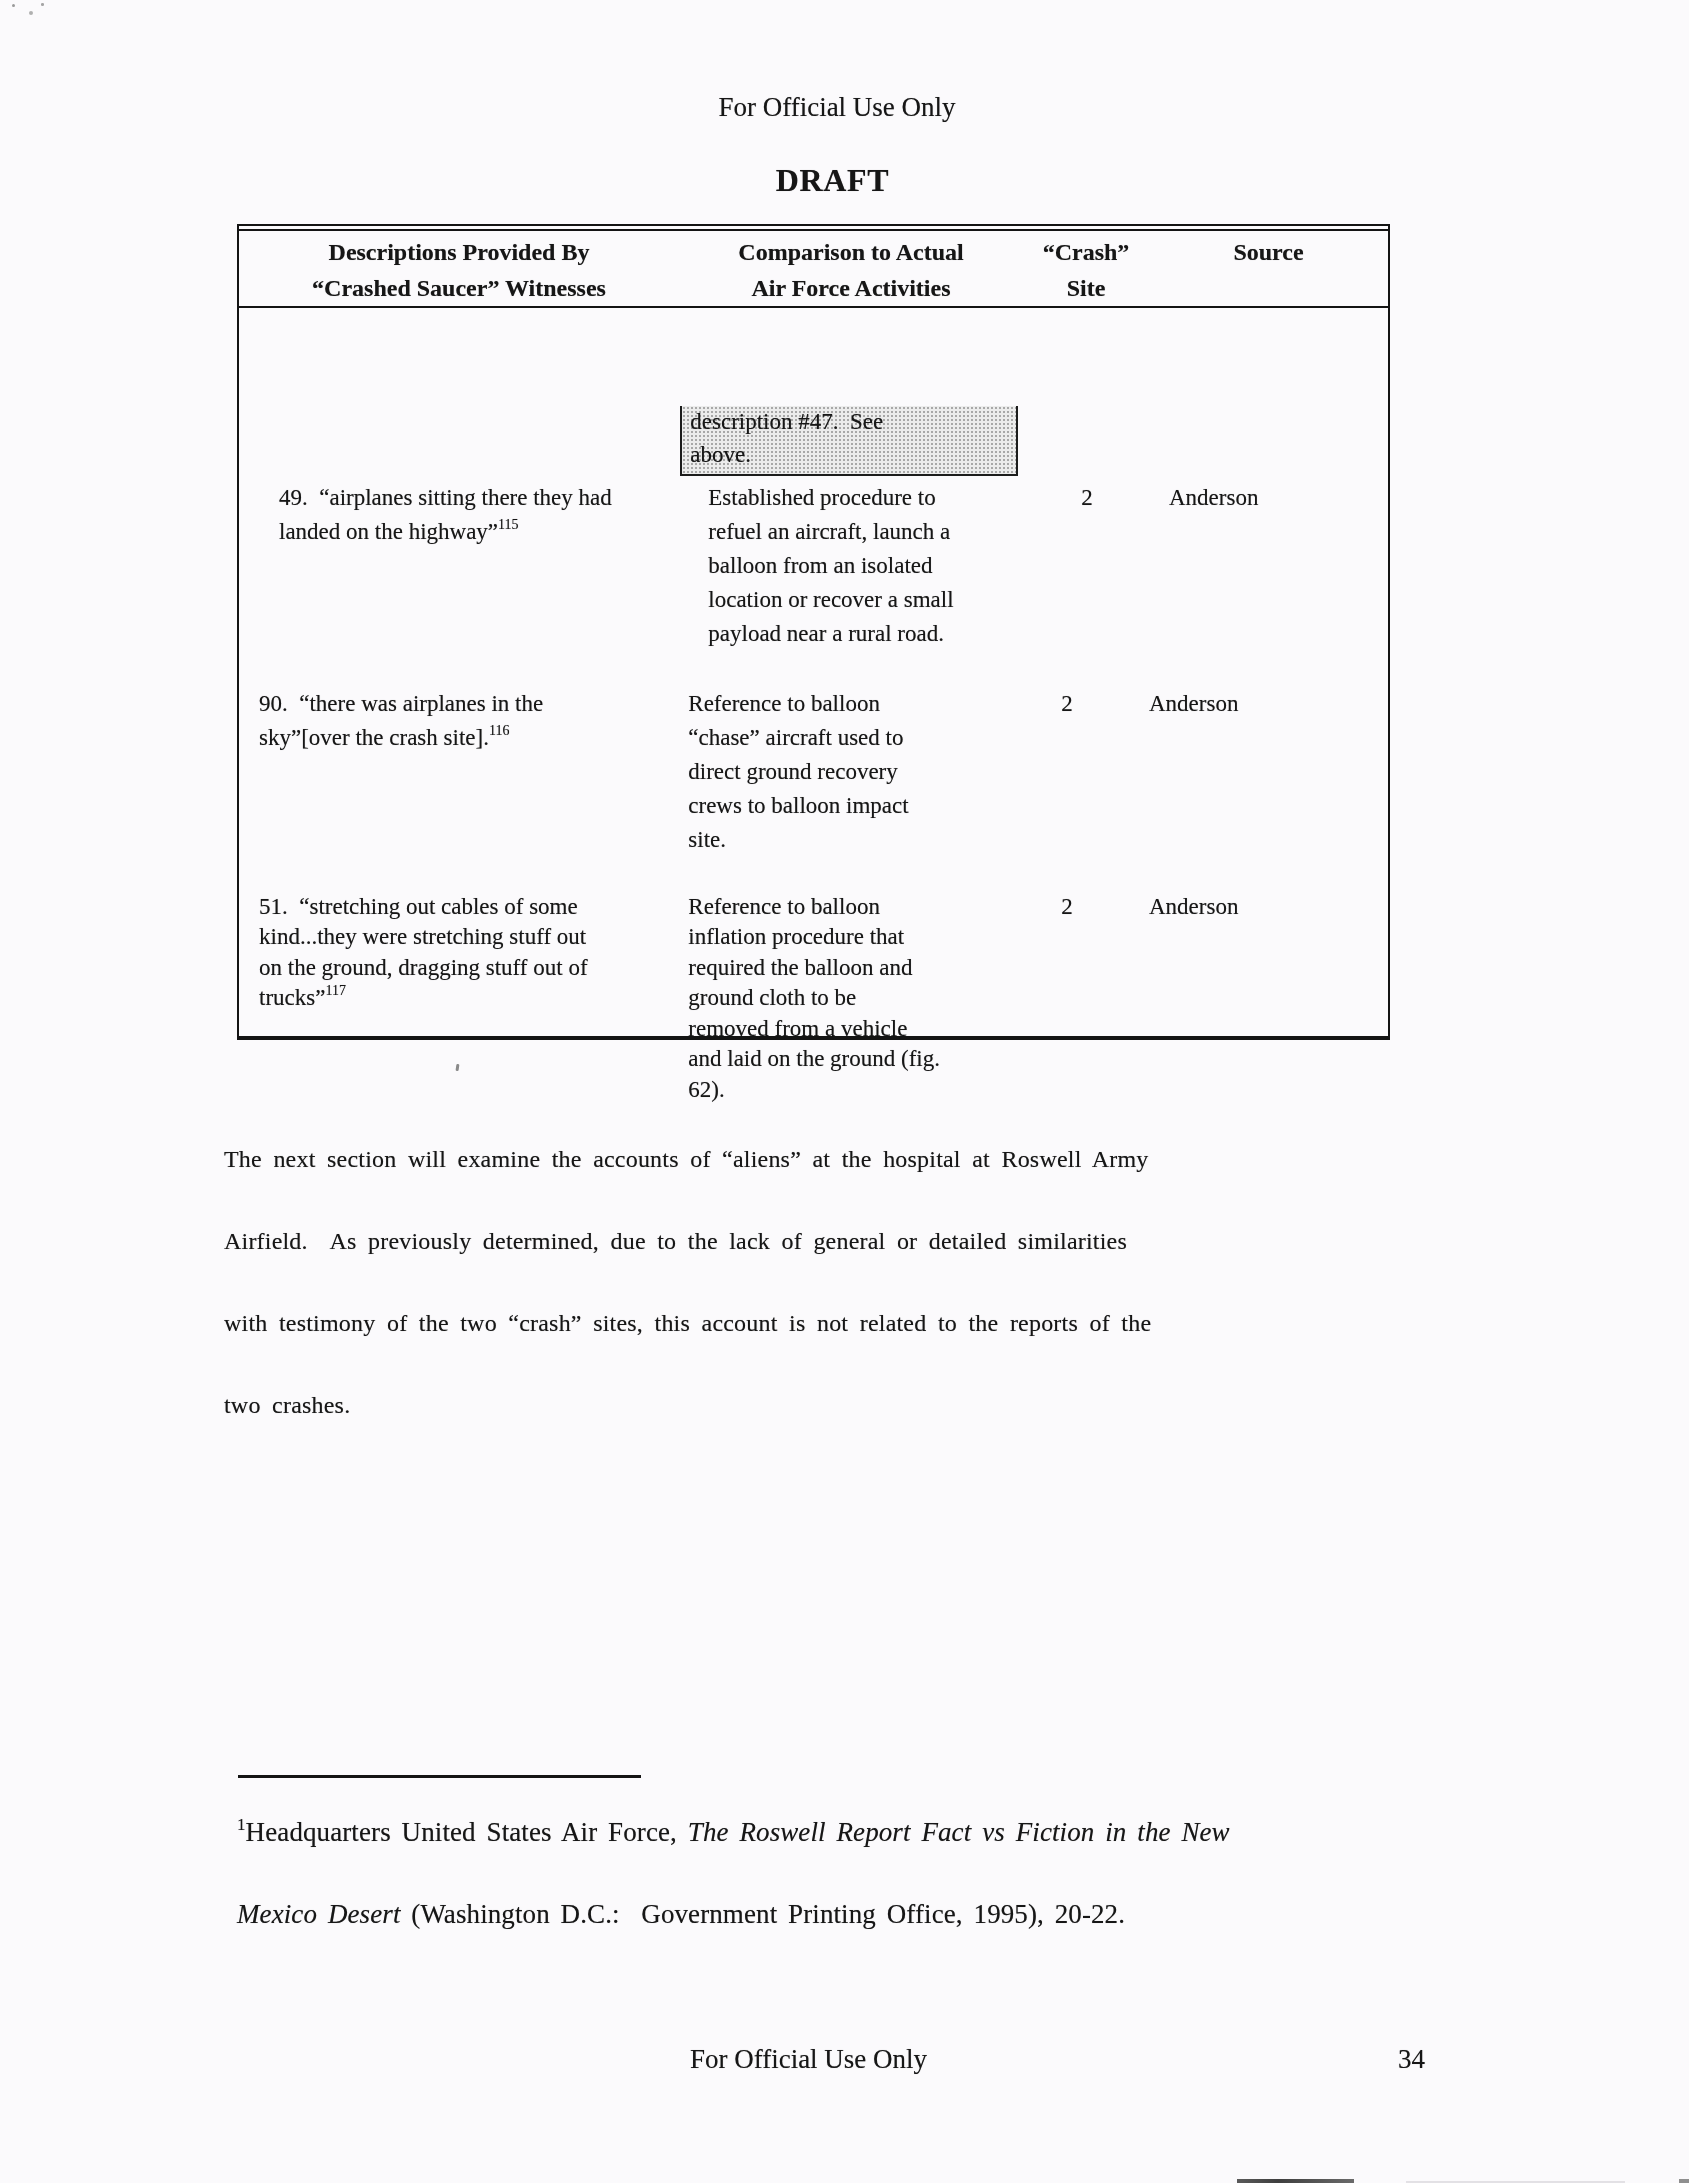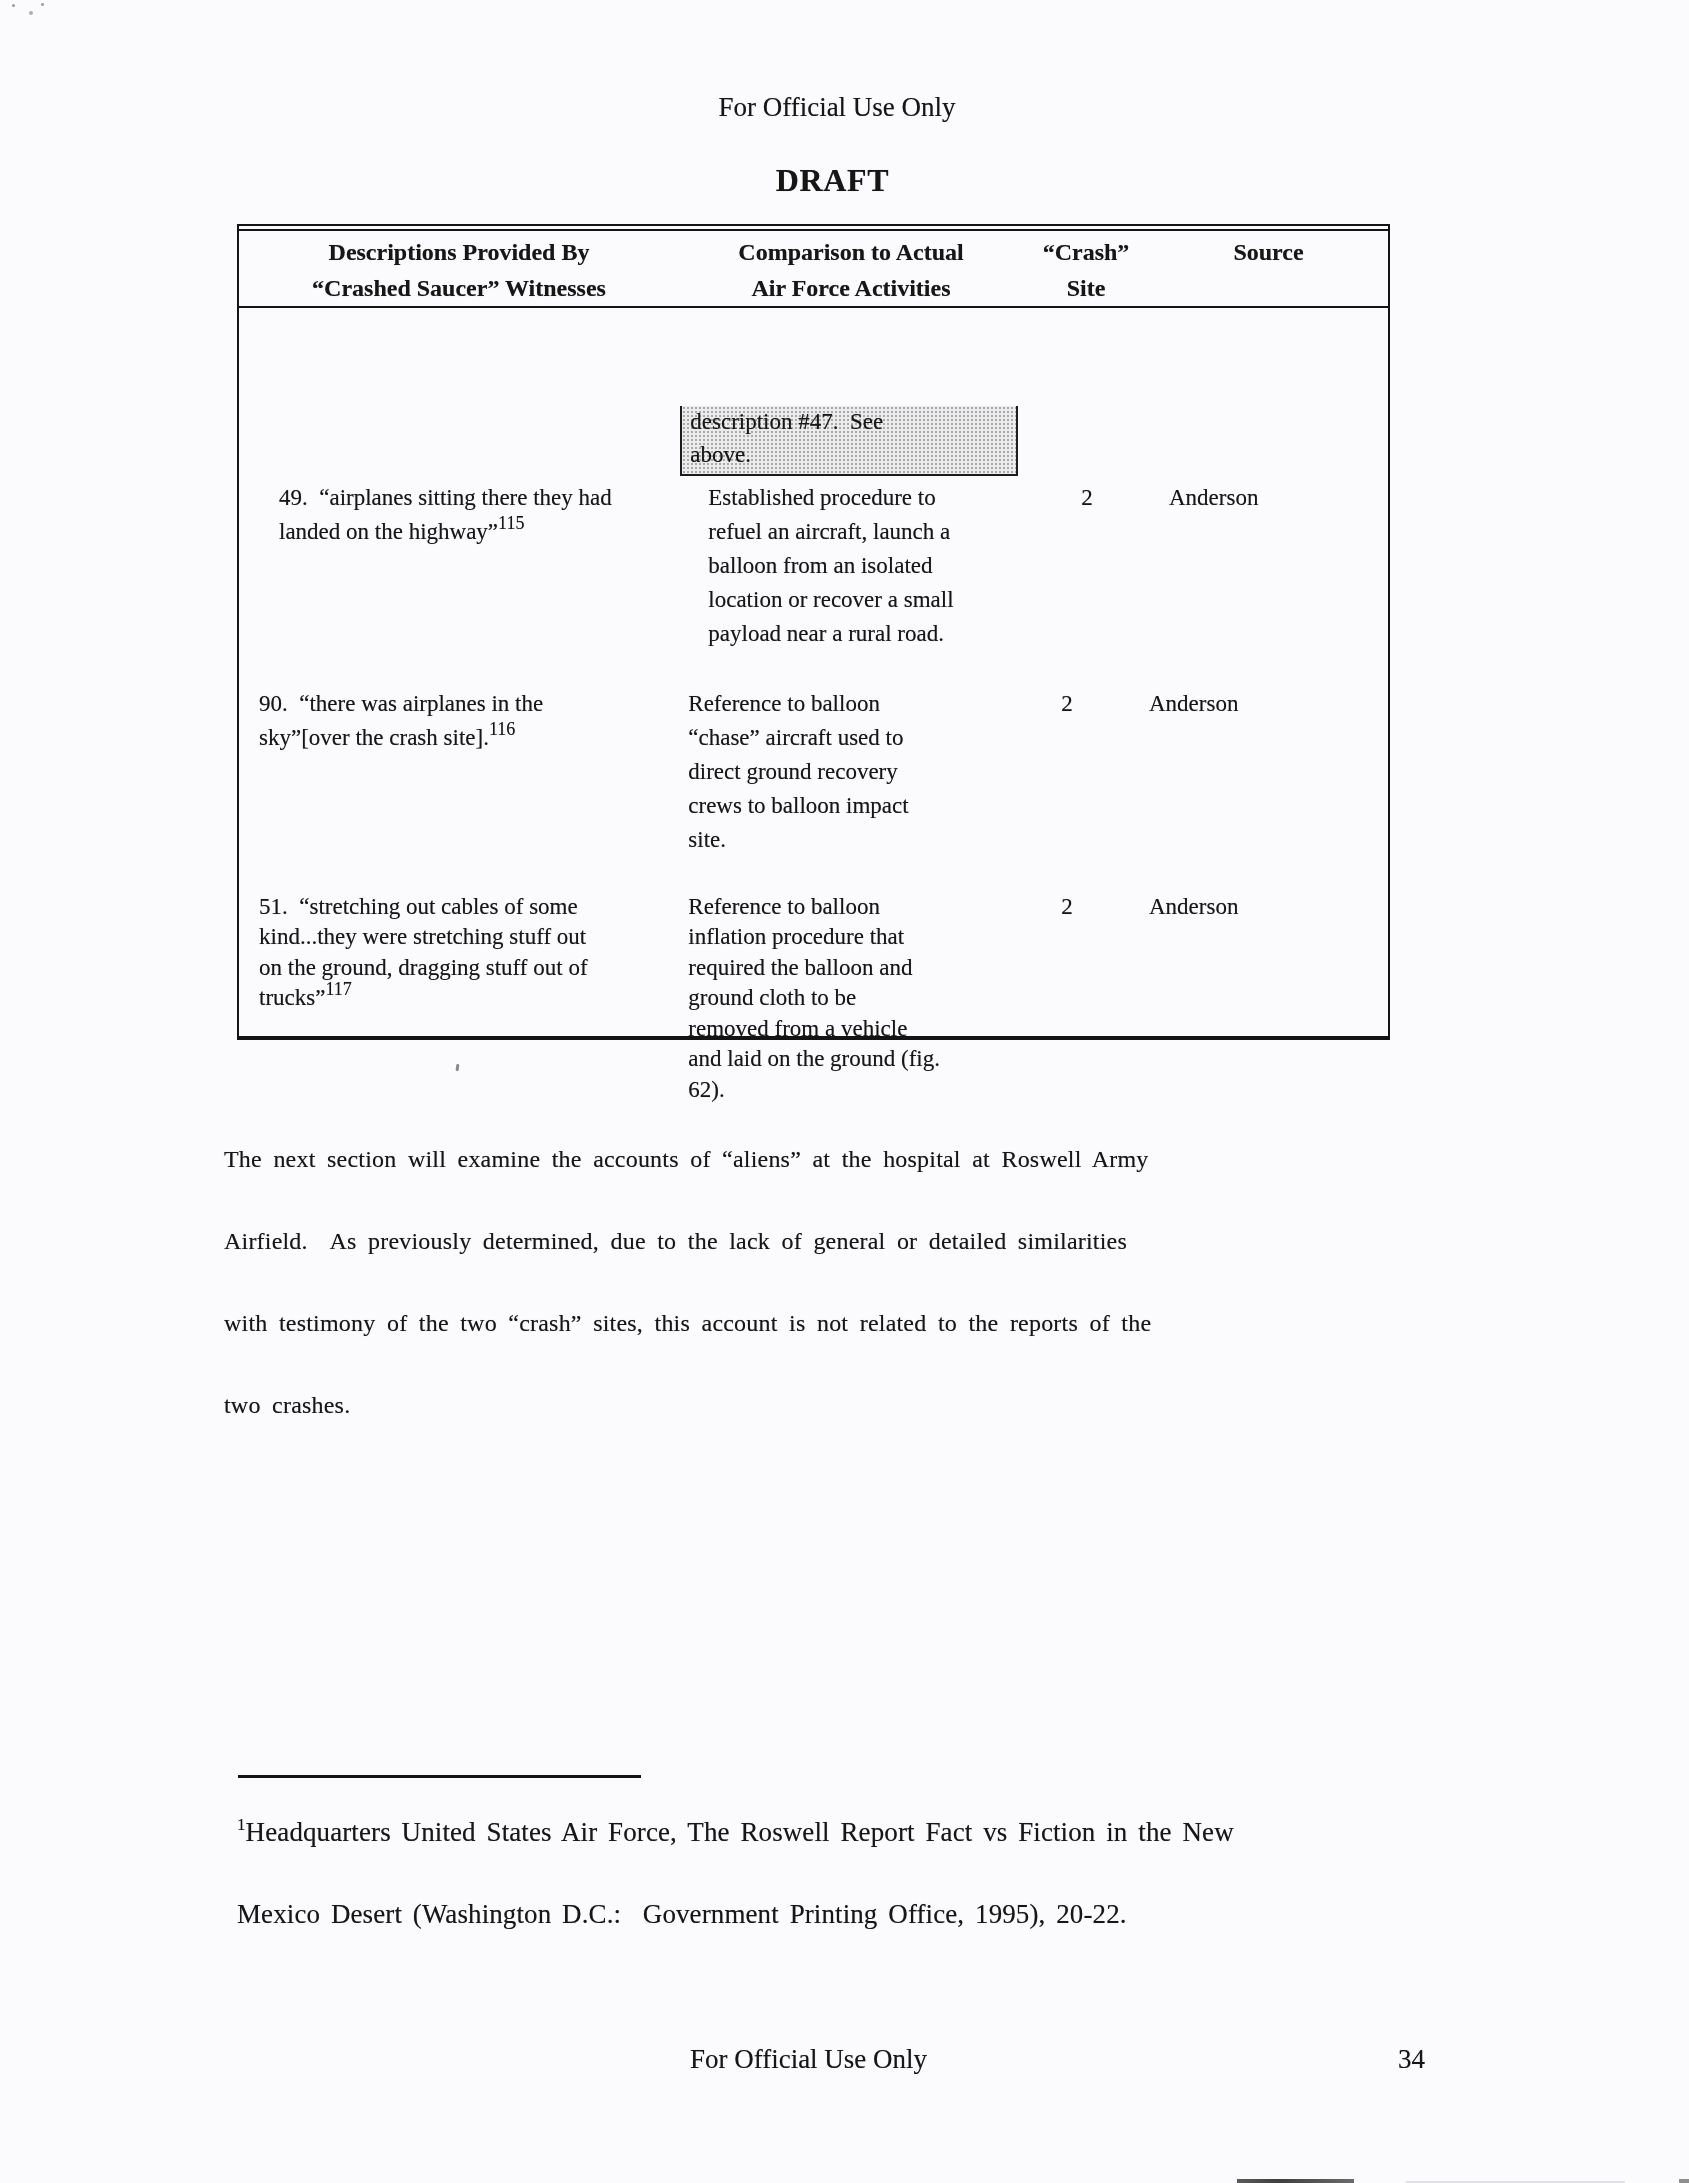--- a/index.html
+++ b/index.html
@@ -34,30 +34,30 @@
   .c4{padding:5.3px 32px 0 0;}
   .r0 .c2{padding:0;}
   .shaded-box{
     margin-left:1.3px;width:338px;height:70px;box-sizing:border-box;
     border:2px solid #1c1c1c;border-top:none;
     background-color:#ececec;
     background-image:radial-gradient(circle,#a6a6a6 0.7px,transparent 0.9px);
     background-size:4px 4px;
     padding:0 0 0 8px;font-size:23px;line-height:32.5px;white-space:pre-wrap;
   }
-  sup{font-size:18px;line-height:0;vertical-align:baseline;position:relative;top:-10px;}
+  sup{font-size:14px;line-height:0;vertical-align:baseline;position:relative;top:-10px;}
 
   .paragraph{position:absolute;left:224px;top:1118px;width:1220px;font-size:24px;letter-spacing:0.2px;word-spacing:5.3px;}
   .pline{height:82px;line-height:82px;white-space:pre;}
 
   .fn-sep{position:absolute;left:238px;top:1775px;width:403px;height:3.3px;background:#141414;}
   .footnote{position:absolute;left:237px;top:1791px;width:1247px;font-size:27px;letter-spacing:0.1px;word-spacing:4px;}
   .fnline{height:82px;line-height:82px;white-space:pre;}
   .footnote sup{font-size:17px;top:-11.3px;}
-  .it{}
+  .it{font-style:italic;}
 
   .fouo-bottom{position:absolute;top:2044px;left:0;width:1617px;text-align:center;font-size:27px;}
   .page-num{position:absolute;top:2044px;left:1398px;font-size:27px;}
 
   .artifact{position:absolute;}
   .speck-a{left:12px;top:4px;width:3.3px;height:3.3px;background:#9a9a9a;border-radius:50%;}
   .speck-b{left:29px;top:10.6px;width:4px;height:4px;background:#b0b0b0;border-radius:50%;}
   .speck-c{left:41px;top:3.3px;width:2.7px;height:2.7px;background:#a5a5a5;border-radius:50%;}
   .tick-mark{left:456px;top:1064px;width:2.7px;height:6.6px;background:#8a8a8a;transform:rotate(8deg);border-radius:1.3px;}
   .bottom-bar{left:1237px;top:2179px;width:117px;height:4.6px;background:linear-gradient(90deg,#5a5a5a,#3f3f3f 35%,#6a6a6a);}

